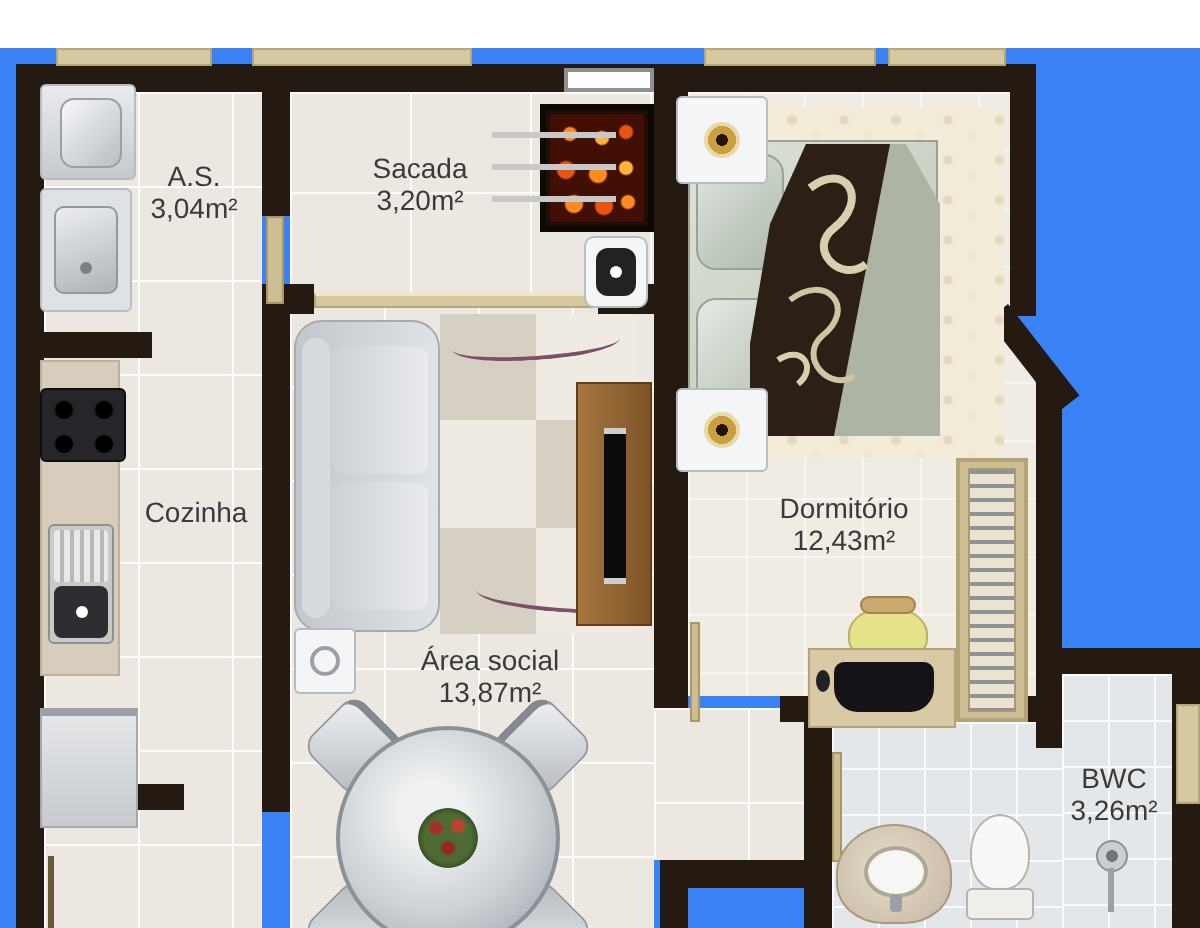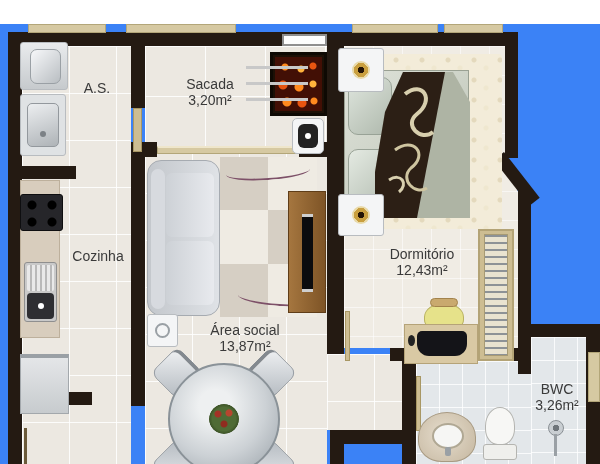--- a/index.html
+++ b/index.html
@@ -186,20 +186,21 @@
   </div>
   <div class="fw" style="left:483px;top:383px;width:34px;height:54px;">
     <div class="fw" style="left:2px;top:0;width:30px;height:38px;border-radius:50% 50% 42% 42%;background:#f7f7f5;border:1px solid #b4b4b0;"></div>
     <div class="fw" style="left:0;top:37px;width:34px;height:16px;border-radius:3px;background:#efefec;border:1px solid #b4b4b0;"></div>
   </div>
   <div class="fw" style="left:548px;top:396px;width:16px;height:16px;border-radius:50%;background:radial-gradient(circle,#6f757a 0 3px,#c9ced2 3px 7px);border:1px solid #8a9095;"></div>
   <div class="fw" style="left:554px;top:410px;width:3px;height:22px;background:#9aa0a5;"></div>
 
   <div class="lbl" style="left:52px;top:56px;width:90px;">
     <div>A.S.</div>
+    <div>3,04m²</div>
   </div>
   <div class="lbl" style="left:165px;top:52px;width:90px;">
     <div>Sacada</div>
     <div>3,20m²</div>
   </div>
   <div class="lbl" style="left:53px;top:224px;width:90px;">
     <div>Cozinha</div>
   </div>
   <div class="lbl" style="left:190px;top:298px;width:110px;">
     <div>Área social</div>

